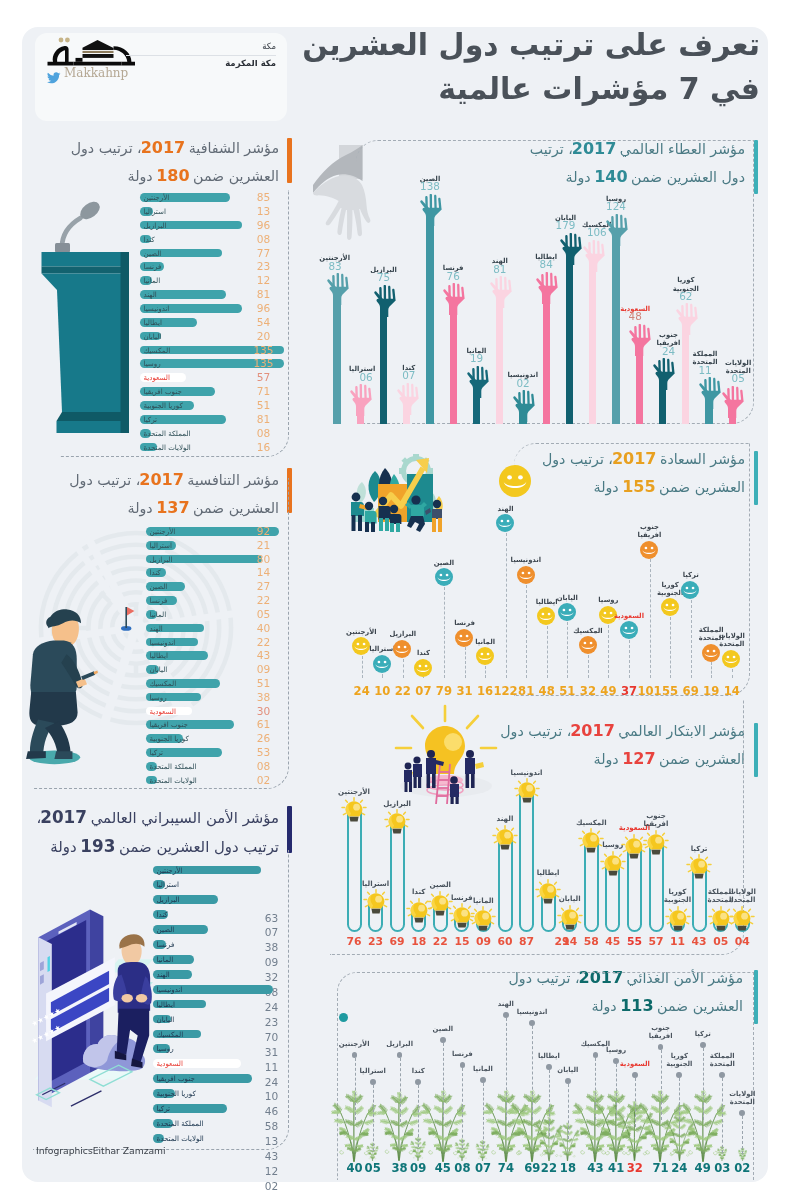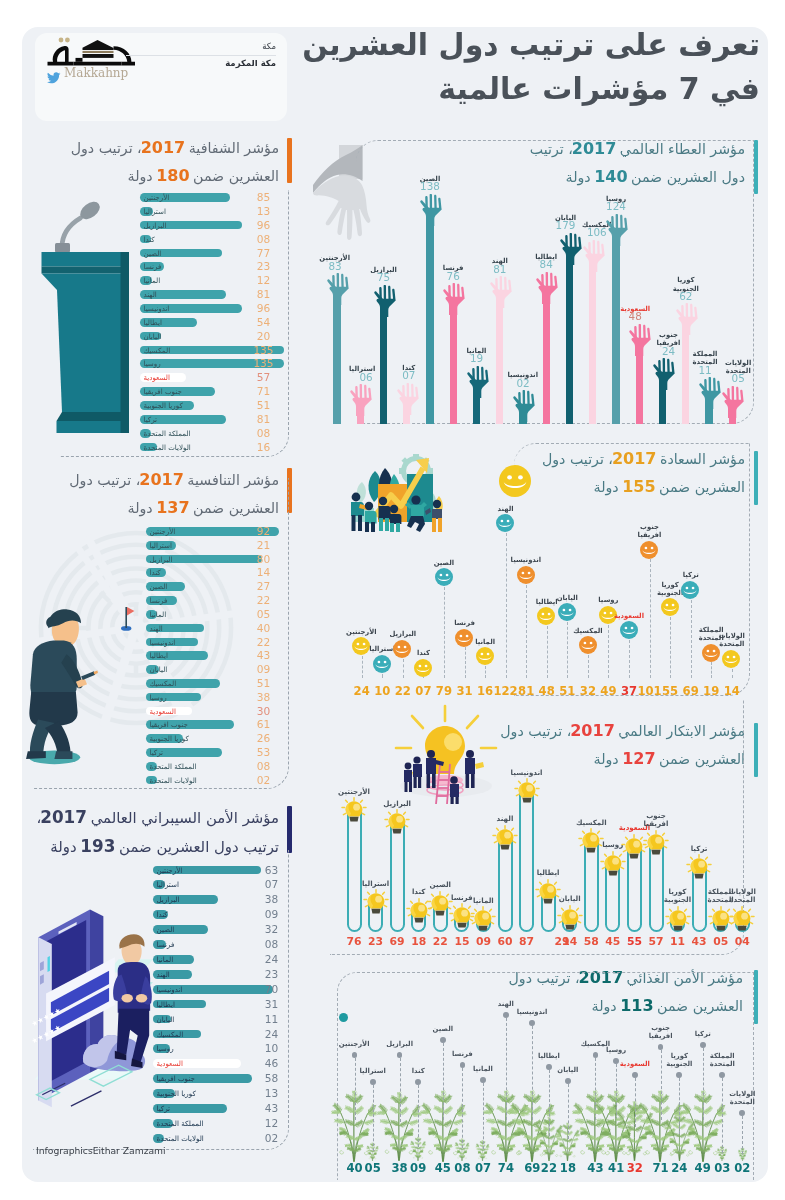--- a/index.html
+++ b/index.html
@@ -22,21 +22,21 @@
 
   .hlist{position:absolute;}
   .hrow{position:absolute;height:8.8px;left:0;}
   .hbar{position:absolute;left:0;top:0;height:8.8px;background:#3fa3ab;border-radius:4.4px;}
   .hlbl{position:absolute;top:0;text-align:left;font-size:7.1px;line-height:9px;color:#2f4f57;direction:rtl;white-space:nowrap;}
   .hval{position:absolute;font-size:10.6px;line-height:9px;color:#edb077;direction:ltr;text-align:center;width:24px;}
   .hrow.sa .hbar{background:#ffffff;}
   .hrow.sa .hlbl{color:#e8382f;}
   .hrow.sa .hval{color:#e2907c;}
   .cy .hbar{background:#3a9aa5;}
-  .cy .hval{color:#727f8e;}
+  .cy .hval{color:#727f8e;margin-top:48px;}
   .cy .hlbl{color:#203a52;}
   .cy .hrow.sa .hlbl{color:#e8382f;}
   .cy .hrow.sa .hval{color:#727f8e;}
 
   .panel-chart{position:absolute;left:0;top:0;width:746px;height:1155px;}
   .hand-col{position:absolute;}
   .hand-col .arm{position:absolute;}
   .hand-col svg{position:relative;z-index:2;}
   .hand-lbl{position:absolute;text-align:center;font-size:6.8px;direction:rtl;line-height:1.2;width:30px;font-weight:bold;}
   .hand-val{position:absolute;text-align:center;white-space:nowrap;font-size:10.4px;direction:ltr;width:36px;line-height:11px;}

